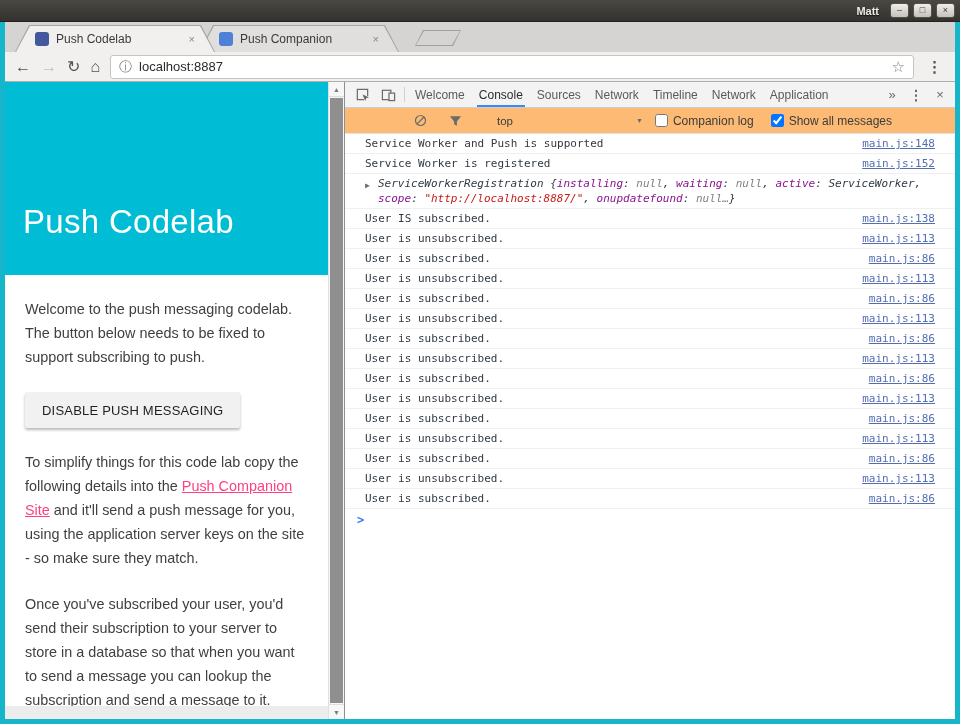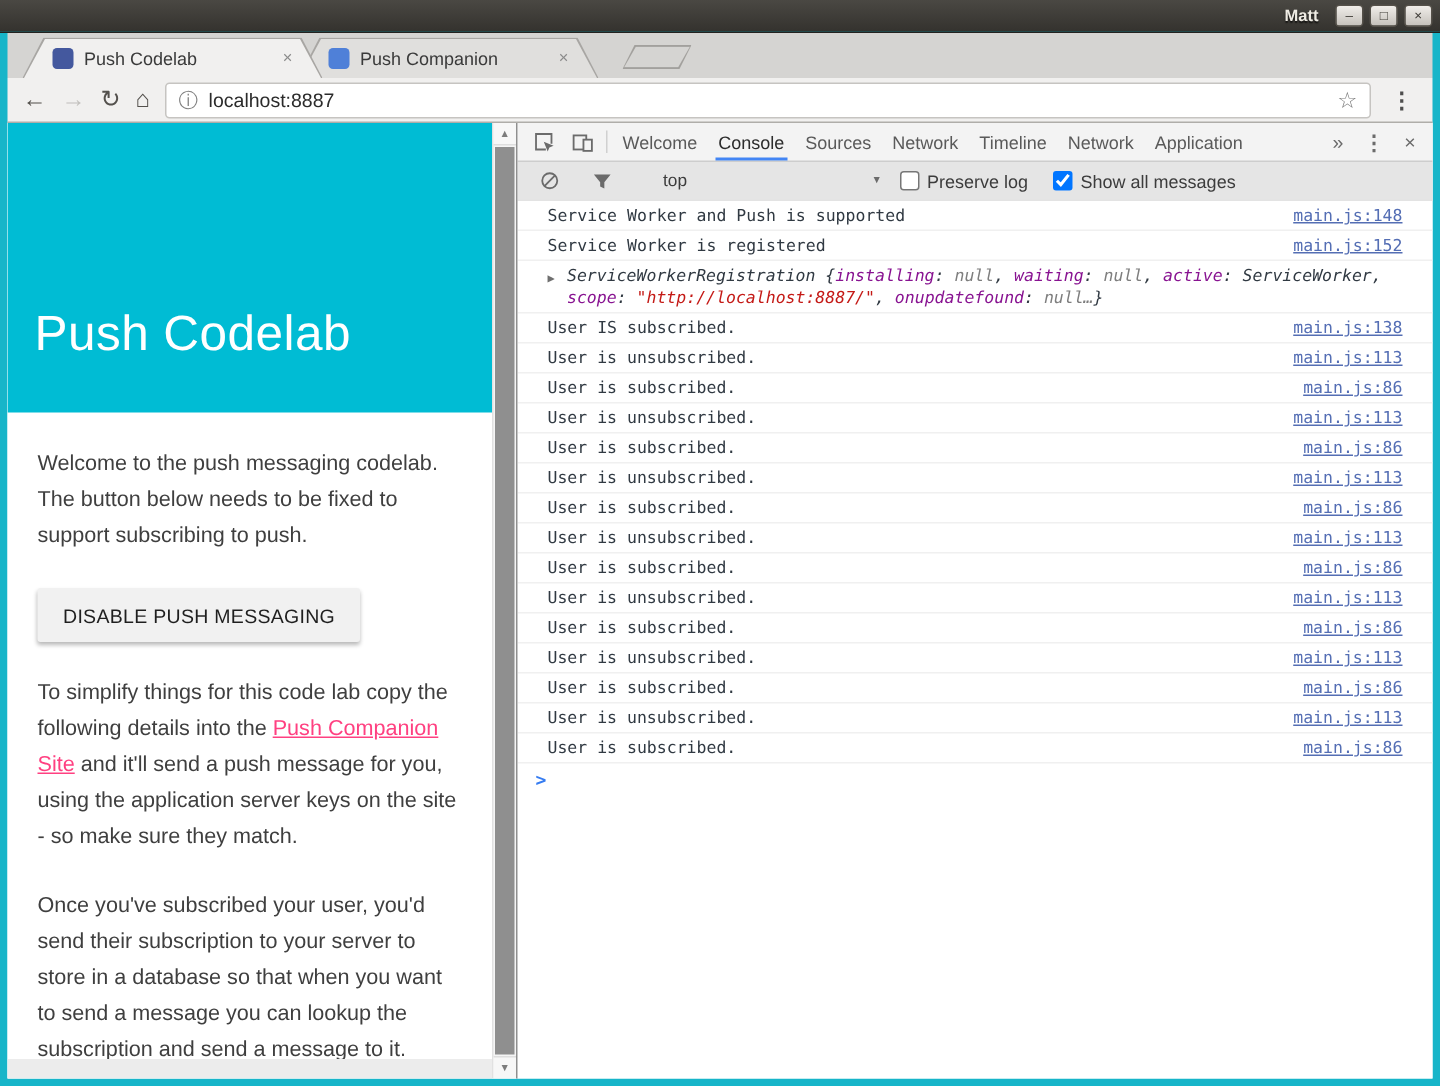--- a/index.html
+++ b/index.html
@@ -66,21 +66,21 @@
   .dt-tabs { height:26px; flex:none; background:#f3f3f3; border-bottom:1px solid #cdcdcd; display:flex; align-items:stretch; padding-left:4px; }
   .dt-iconbtn { width:26px; display:flex; align-items:center; justify-content:center; color:#6b6b6b; flex:none; }
   .dt-sep { width:1px; background:#d0d0d0; margin:5px 3px; flex:none; }
   .dt-tab { display:flex; align-items:center; padding:0 7px; font-size:12px; color:#5a5a5a; position:relative; white-space:nowrap; cursor:default; }
   .dt-tab.active { color:#2c2c2c; }
   .dt-tab.active::after { content:""; position:absolute; left:5px; right:5px; bottom:0; height:2px; background:var(--tab-underline-blue,#4285f4); }
   .dt-right { margin-left:auto; display:flex; align-items:center; padding-right:3px; }
   .dt-right > span { width:24px; text-align:center; color:#6b6b6b; }
   .ov { font-size:13px; } .mn { font-size:14px; font-weight:bold; } .cl { font-size:13px; }
 
-  .dt-filter { height:26px; flex:none; background:#e5e5e5; border-bottom:1px solid #e3e3e3; display:flex; align-items:center; gap:9px; padding:0 8px; }
+  .dt-filter { height:26px; flex:none; background:#fdba74; border-bottom:1px solid #e3e3e3; display:flex; align-items:center; gap:9px; padding:0 8px;justify-content:center; }
   .context { width:152px; display:flex; align-items:center; justify-content:space-between; font-size:11.5px; color:#3c3c3c; padding:0 3px; cursor:default; }
   .context .dd { font-size:7px; color:#6b6b6b; }
   .chk { display:flex; align-items:center; gap:5px; font-size:12px; color:#3c3c3c; cursor:default; }
   .chk + .chk { margin-left:8px; }
   .chk input { width:13px; height:13px; margin:0; }
 
   .console { flex:1; overflow:hidden; font-family:"DejaVu Sans Mono", monospace; font-size:11px; color:#303942; }
   .crow { display:flex; align-items:flex-start; padding:2px 20px; border-bottom:1px solid #f0f0f0; line-height:15px; }
   .crow .msg { flex:1; min-width:0; word-wrap:break-word; }
   .crow .src { margin-left:14px; white-space:nowrap; color:var(--source-link,#546eb4); text-decoration:underline; cursor:pointer; }
@@ -210,21 +210,21 @@
                 <path fill="currentColor" d="M1 1h12L8.5 6.5V11l-3-1.5V6.5z"></path>
               </svg>
           </span>
           <span class="dt-sep"></span>
           <div class="context">
             <span>top</span>
             <span class="dd">▼</span>
           </div>
           <label class="chk">
             <input type="checkbox" style="">
-            <span>Preserve log</span>
+            <span>Companion log</span>
           </label>
           <label class="chk">
             <input type="checkbox" checked="" style="">
             <span>Show all messages</span>
           </label>
         </div>
 
         <div class="console">
           <div id="console-messages">
               <div class="crow">

